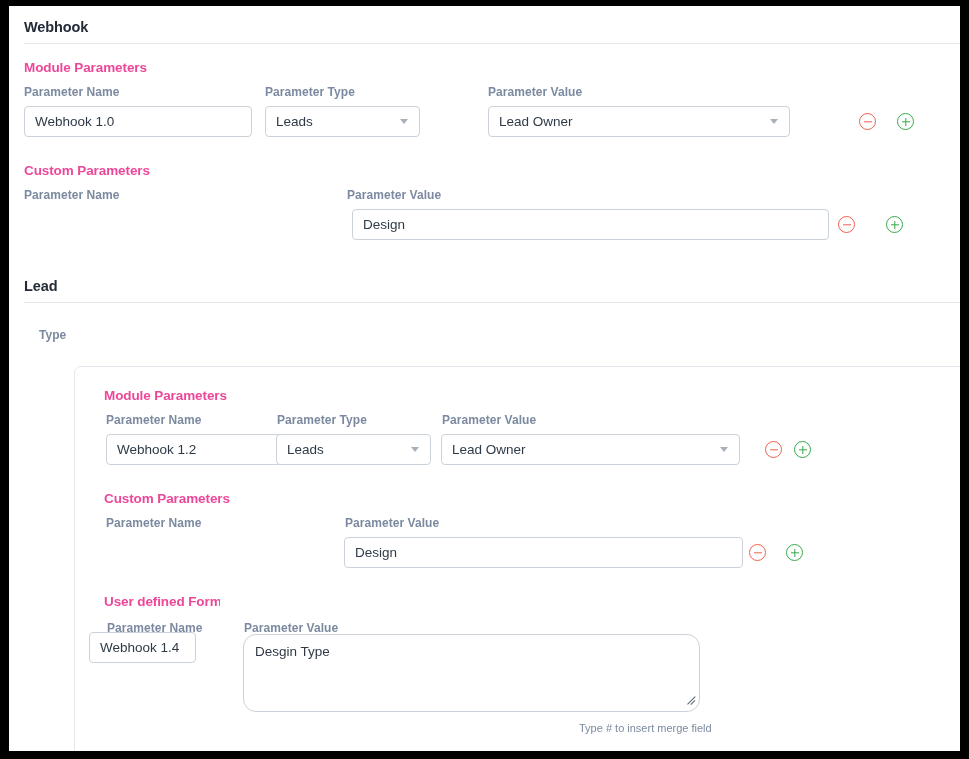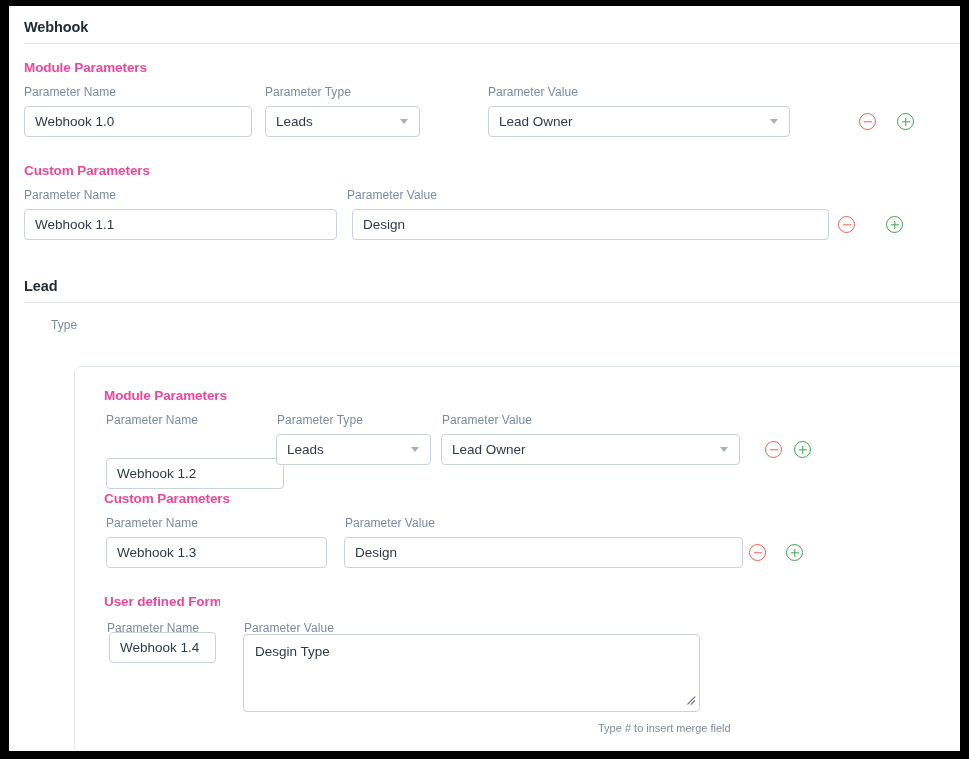--- a/index.html
+++ b/index.html
@@ -46,20 +46,21 @@
     font-weight: bold;
     color: #ec4899;
     letter-spacing: -0.1px;
     white-space: nowrap;
   }
   .field-label {
     font-size: 12px;
     color: #7b8aa0;
     letter-spacing: 0.05px;
     white-space: nowrap;
+    font-weight: bold;
   }
   .hr {
     position: absolute;
     height: 1px;
     background: #e6e8ea;
   }
 
   
   .inp {
     position: absolute;
@@ -193,46 +194,45 @@
     <div class="icon-btn plus" style="left:888px; top:107px;">
       <span class="bar h"></span>
       <span class="bar v"></span>
     </div>
 
     <div class="sub-title" style="left:15px; top:157px; position:absolute;">Custom Parameters</div>
 
     <div class="field-label" style="left:15px; top:182px; position:absolute;">Parameter Name</div>
     <div class="field-label" style="left:338px; top:182px; position:absolute;">Parameter Value</div>
 
-    <input class="inp" type="text" style="left: 15px; top: 203px; width: 313px; height: 31px;" value="Webhook 1.1">
     <input class="inp" type="text" style="left: 343px; top: 203px; width: 477px; height: 31px;" value="Design">
 
     <div class="icon-btn minus" style="left:829px; top:210px;">
       <span class="bar h"></span>
     </div>
     <div class="icon-btn plus" style="left:877px; top:210px;">
       <span class="bar h"></span>
       <span class="bar v"></span>
     </div>
 
     <div class="section-title" style="left:15px; top:272px; position:absolute;">Lead</div>
     <div class="hr" style="left:15px; top:296px; width:936px;"></div>
 
-    <div class="field-label" style="left:30px; top:312px; position:absolute;margin-left:12px;">Type</div>
+    <div class="field-label" style="left:30px; top:322px; position:absolute;">Type</div>
 
 
     <div class="card" style="left:65px; top:360px; width:960px; height:420px;"></div>
 
     <div class="sub-title" style="left:95px; top:382px; position:absolute;">Module Parameters</div>
 
     <div class="field-label" style="left:97px; top:407px; position:absolute;">Parameter Name</div>
     <div class="field-label" style="left:268px; top:407px; position:absolute;">Parameter Type</div>
     <div class="field-label" style="left:433px; top:407px; position:absolute;">Parameter Value</div>
 
-    <input class="inp" type="text" style="left: 97px; top: 428px; width: 178px; height: 31px; margin-top: 24px;" value="Webhook 1.2">
+    <input class="inp" type="text" style="left: 97px; top: 428px; width: 178px; height: 31px;" value="Webhook 1.2">
 
     <div class="sel" style="left:267px; top:428px; width:155px; height:31px;">
       <span>Leads</span>
       <span class="caret"></span>
     </div>
 
     <div class="sel" style="left:432px; top:428px; width:299px; height:31px;">
       <span>Lead Owner</span>
       <span class="caret"></span>
     </div>
@@ -243,41 +243,40 @@
     <div class="icon-btn plus" style="left:785px; top:435px;">
       <span class="bar h"></span>
       <span class="bar v"></span>
     </div>
 
     <div class="sub-title" style="left:95px; top:485px; position:absolute;">Custom Parameters</div>
 
     <div class="field-label" style="left:97px; top:510px; position:absolute;">Parameter Name</div>
     <div class="field-label" style="left:336px; top:510px; position:absolute;">Parameter Value</div>
 
-    <input class="inp" type="text" style="left: 97px; top: 531px; width: 221px; height: 31px;" value="Webhook 1.3">
     <input class="inp" type="text" style="left: 335px; top: 531px; width: 399px; height: 31px;" value="Design">
 
     <div class="icon-btn minus" style="left:740px; top:538px;">
       <span class="bar h"></span>
     </div>
     <div class="icon-btn plus" style="left:777px; top:538px;">
       <span class="bar h"></span>
       <span class="bar v"></span>
     </div>
 
     <div class="sub-title" style="left:95px; top:588px; position:absolute; width:116px; overflow:hidden;">User defined Format</div>
 
     <div class="field-label" style="left:98px; top:615px; position:absolute;">Parameter Name</div>
     <div class="field-label" style="left:235px; top:615px; position:absolute;">Parameter Value</div>
 
-    <input class="inp" type="text" style="left: 100px; top: 626px; width: 107px; height: 31px;" value="Webhook 1.4">
-
-    <textarea class="ta" style="left: 234px; top: 628px; width: 457px; height: 78px;">Desgin Type</textarea>
+    <input class="inp" type="text" style="left: 80px; top: 626px; width: 107px; height: 31px;" value="Webhook 1.4">
+
+    <textarea class="ta" style="left: 234px; top: 628px; width: 457px; height: 78px; border-radius: 13px;">Desgin Type</textarea>
 
     <div class="resize-grip" style="left:676px; top:685px;">
       <i style="width:11px; left:1px; top:9px; transform:rotate(-45deg);"></i>
       <i style="width:6px; left:5px; top:11px; transform:rotate(-45deg);"></i>
     </div>
 
-    <div class="hint" style="left:570px; top:716px;margin-left:19px;">Type # to insert merge field</div>
+    <div class="hint" style="left:570px; top:716px;">Type # to insert merge field</div>
 
   </div>
 </div>
 
 </body></html>

